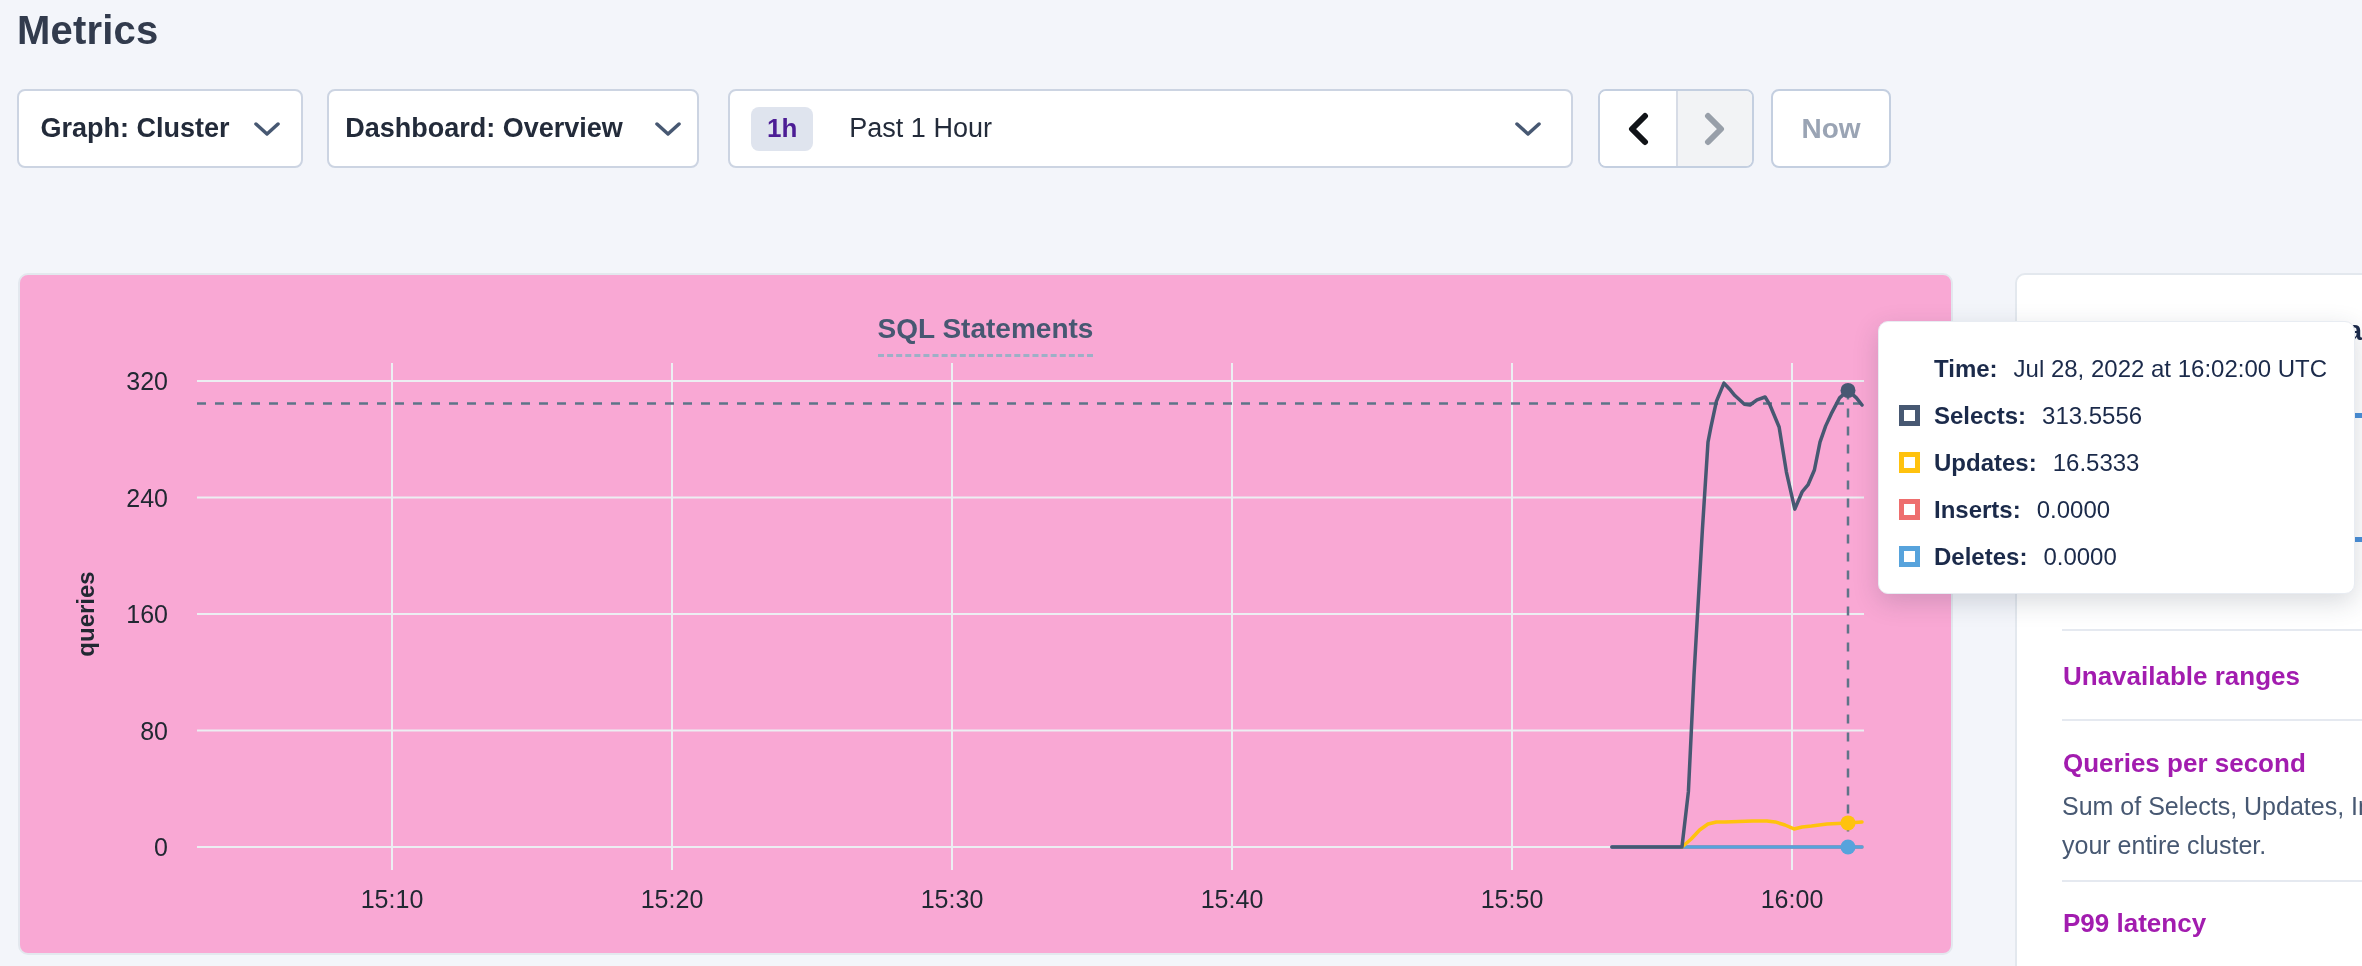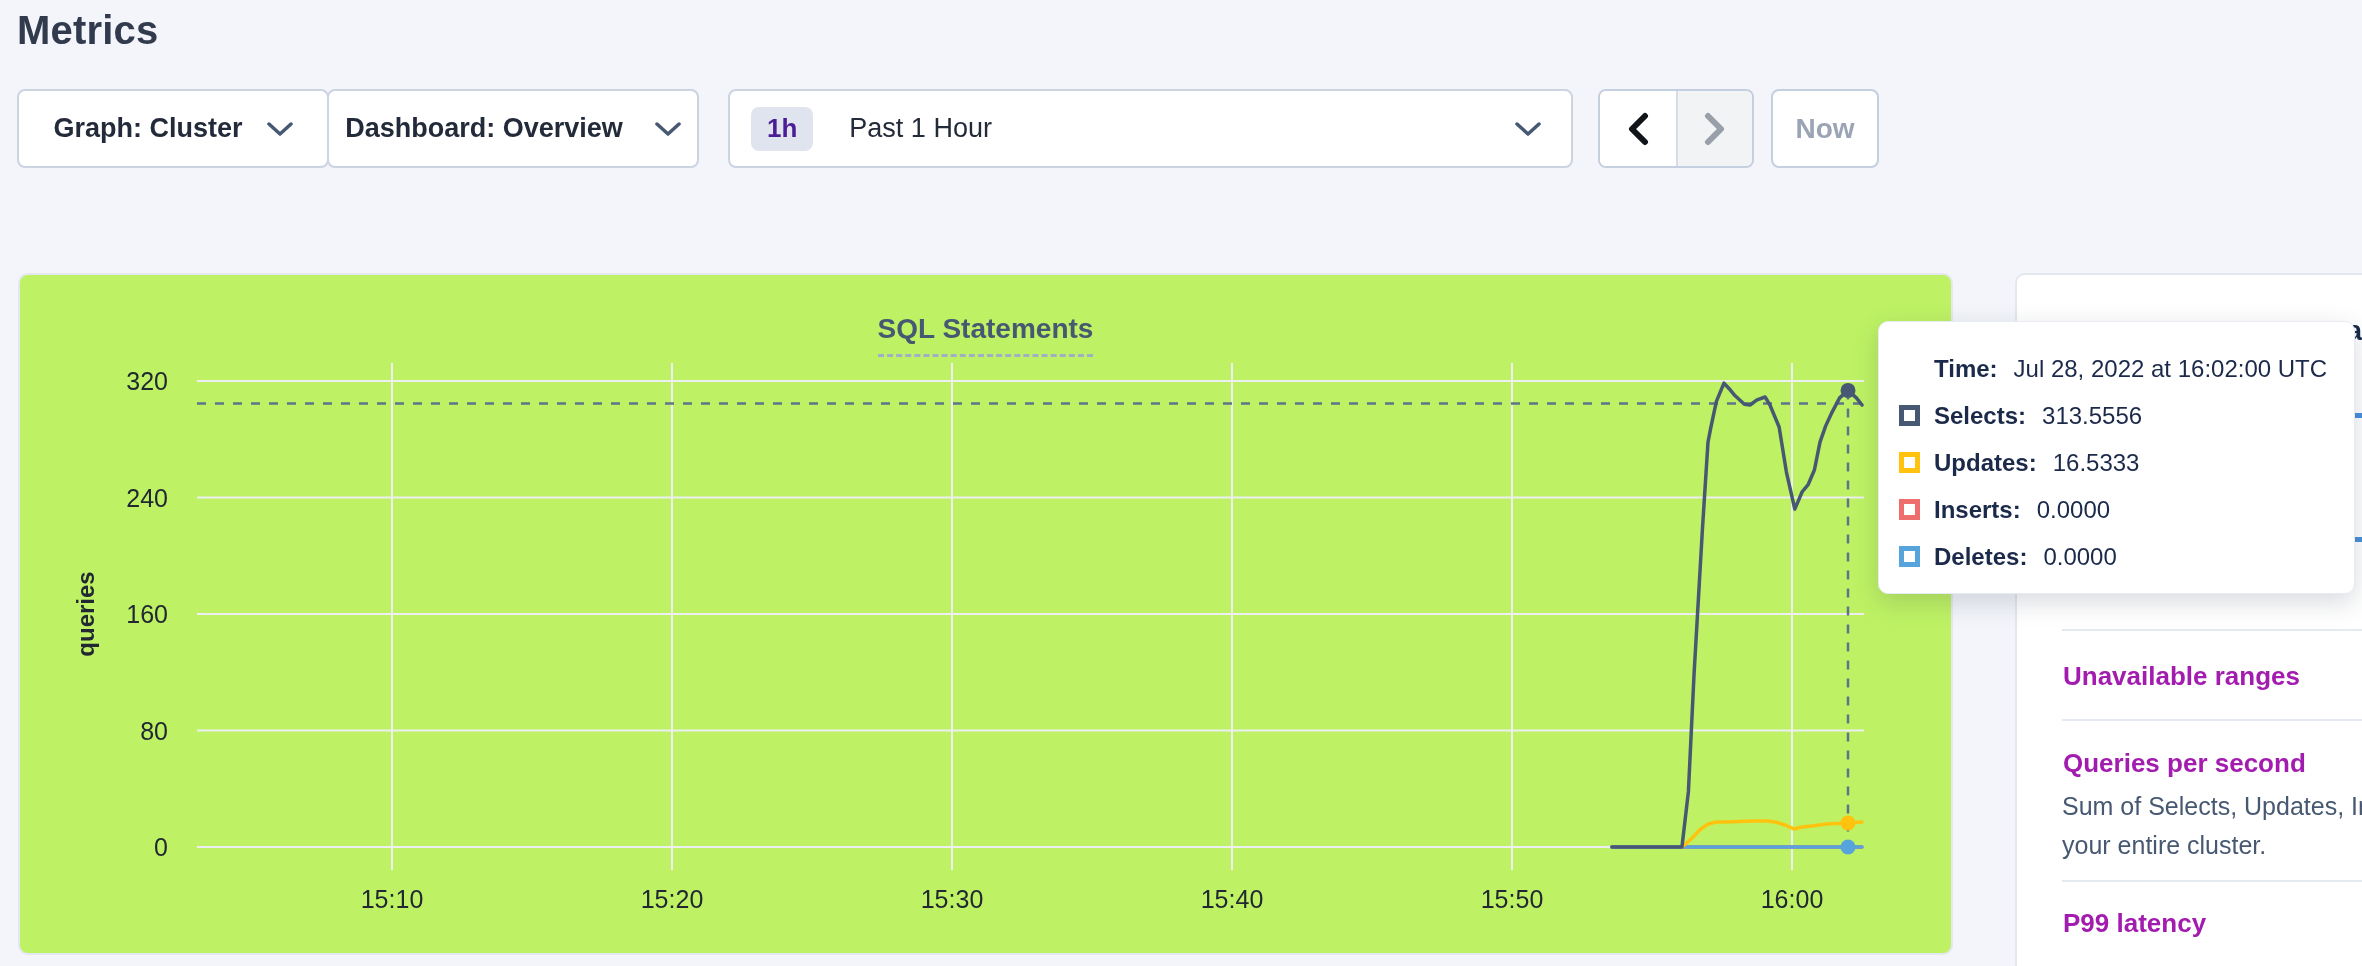--- a/index.html
+++ b/index.html
@@ -14,21 +14,21 @@
     position:absolute; left:17px; top:8px;
     font-size:40px; font-weight:600; color:#323b4d; letter-spacing:.2px;
   }
   
   .ctl {
     position:absolute; top:89px; height:79px;
     background:#fff; border:2px solid #ccd4e2; border-radius:8px;
     display:flex; align-items:center; justify-content:center;
     font-size:27px; font-weight:700; color:#232b3a; cursor:pointer;
   }
-  .dd-graph { left:17px; width:312px; gap:24px; }
+  .dd-graph { left:17px; width:286px; gap:24px; }
   .dd-dash  { left:327px; width:372px; gap:32px; }
   .chev { width:26px; height:16px; flex:0 0 auto; }
   .chev polyline { fill:none; stroke:#475872; stroke-width:3.5; stroke-linecap:round; stroke-linejoin:round; }
   .time-sel { left:728px; width:845px; justify-content:flex-start; padding:0 30px 0 21px; font-weight:400; }
   .time-badge {
     background:#dfe4ee; border-radius:8px; height:44px; padding:0 16px;
     display:flex; align-items:center; font-size:26px; font-weight:700; color:#4c1d95;
     margin-right:36px;
   }
   .time-label { font-size:27px; color:#232b3a; flex:1 1 auto; text-align:left; }
@@ -36,29 +36,29 @@
     position:absolute; left:1598px; top:89px; width:156px; height:79px;
     border:2px solid #c4cfe0; border-radius:8px; display:flex; overflow:hidden; background:#fff;
   }
   .nav-btn { width:50%; display:flex; align-items:center; justify-content:center; cursor:pointer; background:#fff; }
   .nav-btn.next { background:#f2f3f5; border-left:2px solid #d7dce6; cursor:default; }
   .nav-btn svg { width:24px; height:34px; }
   .nav-btn polyline { fill:none; stroke-width:6; stroke-linecap:round; stroke-linejoin:round; }
   .nav-btn.prev polyline { stroke:#111418; }
   .nav-btn.next polyline { stroke:#989fa9; }
   .now-btn {
-    position:absolute; left:1771px; top:89px; width:108px; height:79px;
+    position:absolute; left:1771px; top:89px; width:120px; height:79px;
     background:#fff; border:2px solid #c4cfe0; border-radius:8px;
     display:flex; align-items:center; justify-content:center;
     font-size:28px; font-weight:600; color:#9aa4b4; cursor:default;
   }
   
   .chart-card {
     position:absolute; left:18px; top:273px; width:1935px; height:682px;
-    background:#bef264; border:2px solid #e3e8ee; border-radius:10px;
+    background:#f9a8d4; border:2px solid #e3e8ee; border-radius:10px;
   }
   .chart-title-wrap { position:absolute; left:0; right:0; top:38px; text-align:center; }
   .chart-title {
     display:inline-block; font-size:28px; font-weight:700; color:#475872;
     padding-bottom:9px; border-bottom:3px dashed #9db0c6; cursor:help;
   }
   .chart-svg { position:absolute; left:0; top:0; width:1935px; height:682px; }
   
   .tooltip {
     position:absolute; left:1878px; top:321px; width:477px; height:273px;

